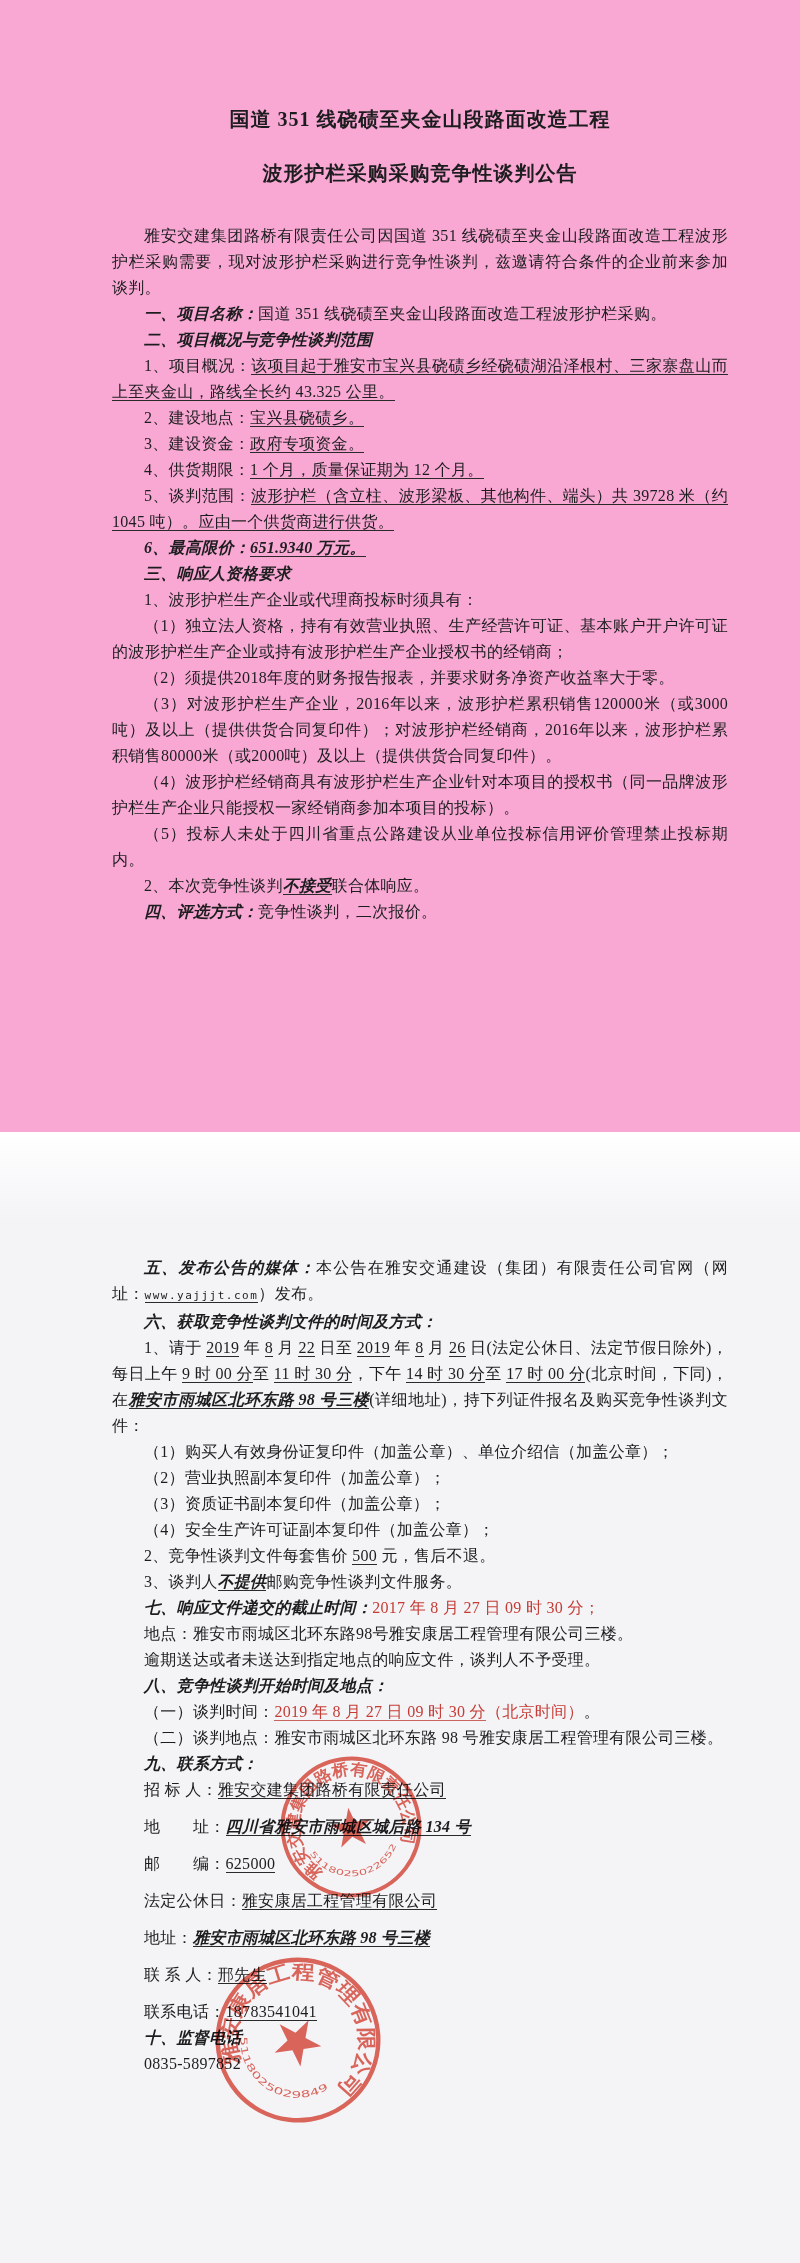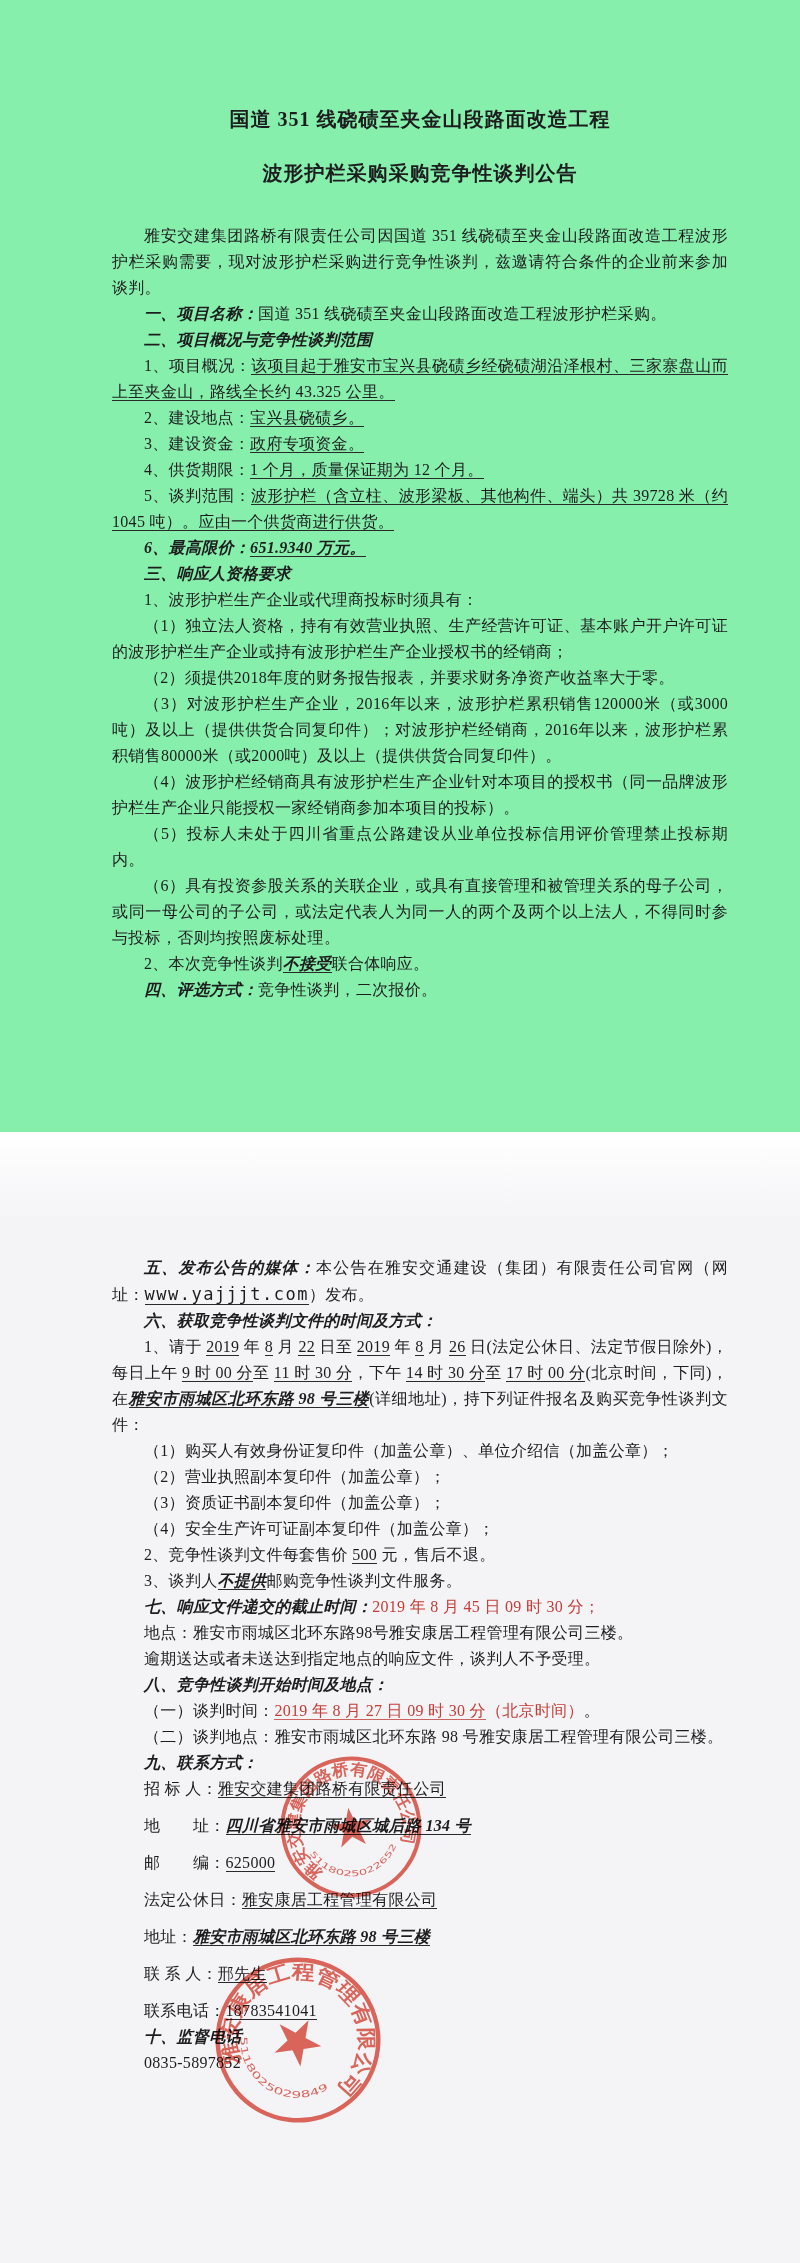--- a/index.html
+++ b/index.html
@@ -1,34 +1,34 @@
 <!DOCTYPE html>
 <html><head>
 <meta charset="utf-8">
 <style>
   html,body{margin:0;padding:0;background:#ffffff;}
   body{width:800px;font-family:"Liberation Serif","DejaVu Serif",serif;color:#1d1d1f;}
   .page{position:relative;width:800px;box-sizing:border-box;}
-  #page-1{height:1132px;background:#86efac;padding:103px 72px 0 112px;}
+  #page-1{height:1132px;background:#f9a8d4;padding:103px 72px 0 112px;}
   #page-2{height:1131px;background:#f4f4f7;padding:123px 72px 0 112px;}
   #page-2::before{content:"";position:absolute;left:0;top:0;width:100%;height:90px;
     background:linear-gradient(#ffffff, #f4f4f7);}
   .doc-title{position:relative;text-align:center;font-size:20px;font-weight:bold;
     letter-spacing:1px;line-height:32px;}
   .doc-title.first{margin-bottom:22px;}
   .doc-title.second{margin-bottom:34px;text-align:center;}
   .para{position:relative;font-size:16px;line-height:26px;text-indent:2em;
     text-align:justify;letter-spacing:0.3px;}
   .para.contact{margin-top:11px;}
   .para.gap-top{}
   .b{font-weight:bold;font-style:italic;}
   .u{border-bottom:1px solid #2a2a2a;padding-bottom:0px;}
   .r{color:#c43c35;}
   .r.u{border-bottom-color:#c9655e;}
-  .mono{font-family:"DejaVu Sans Mono",monospace;font-size:17px;letter-spacing:1.5px;}
+  .mono{font-family:"DejaVu Sans Mono",monospace;font-size:11px;letter-spacing:1.5px;}
   .seal{position:absolute;color:#dd4a3c;opacity:0.83;pointer-events:none;
     mix-blend-mode:multiply;}
   #seal-1{left:276px;top:1752px;width:150px;height:150px;transform:rotate(-8deg);}
   #seal-2{left:210px;top:1952px;width:176px;height:176px;transform:rotate(28deg);}
   .seal-name{font-family:"Liberation Serif","DejaVu Serif",serif;font-weight:bold;fill:currentColor;}
   .seal-serial{font-family:"DejaVu Sans",sans-serif;fill:currentColor;}
   .seal-star{fill:currentColor;font-family:"DejaVu Sans",sans-serif;}
 </style>
 </head>
 <body>
@@ -46,38 +46,37 @@
       <div class="para"><span>4、供货期限：</span><span class="u">1 个月，质量保证期为 12 个月。</span></div>
       <div class="para"><span>5、谈判范围：</span><span class="u">波形护栏（含立柱、波形梁板、其他构件、端头）共 39728 米（约 1045 吨）。应由一个供货商进行供货。</span></div>
       <div class="para"><span class="b">6、最高限价：</span><span class="b u">651.9340 万元。</span></div>
       <div class="para"><span class="b">三、响应人资格要求</span></div>
       <div class="para"><span>1、波形护栏生产企业或代理商投标时须具有：</span></div>
       <div class="para"><span>（1）独立法人资格，持有有效营业执照、生产经营许可证、基本账户开户许可证的波形护栏生产企业或持有波形护栏生产企业授权书的经销商；</span></div>
       <div class="para"><span>（2）须提供2018年度的财务报告报表，并要求财务净资产收益率大于零。</span></div>
       <div class="para"><span>（3）对波形护栏生产企业，2016年以来，波形护栏累积销售120000米（或3000吨）及以上（提供供货合同复印件）；对波形护栏经销商，2016年以来，波形护栏累积销售80000米（或2000吨）及以上（提供供货合同复印件）。</span></div>
       <div class="para"><span>（4）波形护栏经销商具有波形护栏生产企业针对本项目的授权书（同一品牌波形护栏生产企业只能授权一家经销商参加本项目的投标）。</span></div>
       <div class="para"><span>（5）投标人未处于四川省重点公路建设从业单位投标信用评价管理禁止投标期内。</span></div>
-      <div class="para"><span>（6）具有投资参股关系的关联企业，或具有直接管理和被管理关系的母子公司，或同一母公司的子公司，或法定代表人为同一人的两个及两个以上法人，不得同时参与投标，否则均按照废标处理。</span></div>
       <div class="para"><span>2、本次竞争性谈判</span><span class="b u">不接受</span><span>联合体响应。</span></div>
       <div class="para"><span class="b">四、评选方式：</span><span>竞争性谈判，二次报价。</span></div>
     </div>
 </div>
 
 <div class="page" id="page-2">
   <div id="page2-body">
       <div class="para"><span class="b">五、发布公告的媒体：</span><span>本公告在雅安交通建设（集团）有限责任公司官网（网址：</span><span class="u mono">www.yajjjt.com</span><span>）发布。</span></div>
       <div class="para"><span class="b">六、获取竞争性谈判文件的时间及方式：</span></div>
       <div class="para"><span>1、请于 </span><span class="u">2019</span><span> 年 </span><span class="u">8</span><span> 月 </span><span class="u">22</span><span> 日至 </span><span class="u">2019</span><span> 年 </span><span class="u">8</span><span> 月 </span><span class="u">26</span><span> 日(法定公休日、法定节假日除外)，每日上午 </span><span class="u">9 时 00 分</span><span>至 </span><span class="u">11 时 30 分</span><span>，下午 </span><span class="u">14 时 30 分</span><span>至 </span><span class="u">17 时 00 分</span><span>(北京时间，下同)，在</span><span class="b u">雅安市雨城区北环东路 98 号三楼</span><span>(详细地址)，持下列证件报名及购买竞争性谈判文件：</span></div>
       <div class="para"><span>（1）购买人有效身份证复印件（加盖公章）、单位介绍信（加盖公章）；</span></div>
       <div class="para"><span>（2）营业执照副本复印件（加盖公章）；</span></div>
       <div class="para"><span>（3）资质证书副本复印件（加盖公章）；</span></div>
       <div class="para"><span>（4）安全生产许可证副本复印件（加盖公章）；</span></div>
       <div class="para"><span>2、竞争性谈判文件每套售价 </span><span class="u">500</span><span> 元，售后不退。</span></div>
       <div class="para"><span>3、谈判人</span><span class="b u">不提供</span><span>邮购竞争性谈判文件服务。</span></div>
-      <div class="para"><span class="b">七、响应文件递交的截止时间：</span><span class="r">2019 年 8 月 45 日 09 时 30 分；</span></div>
+      <div class="para"><span class="b">七、响应文件递交的截止时间：</span><span class="r">2017 年 8 月 27 日 09 时 30 分；</span></div>
       <div class="para"><span>地点：雅安市雨城区北环东路98号雅安康居工程管理有限公司三楼。</span></div>
       <div class="para"><span>逾期送达或者未送达到指定地点的响应文件，谈判人不予受理。</span></div>
       <div class="para"><span class="b">八、竞争性谈判开始时间及地点：</span></div>
       <div class="para"><span>（一）谈判时间：</span><span class="r u">2019 年 8 月 27 日 09 时 30 分</span><span class="r">（北京时间）</span><span>。</span></div>
       <div class="para"><span>（二）谈判地点：雅安市雨城区北环东路 98 号雅安康居工程管理有限公司三楼。</span></div>
       <div class="para gap-top"><span class="b">九、联系方式：</span></div>
       <div class="para"><span>招 标 人：</span><span class="u">雅安交建集团路桥有限责任公司</span></div>
       <div class="para contact"><span>地　　址：</span><span class="b u">四川省雅安市雨城区城后路 134 号</span></div>
       <div class="para contact"><span>邮　　编：</span><span class="u">625000</span></div>
       <div class="para contact"><span>法定公休日：</span><span class="u">雅安康居工程管理有限公司</span></div>

